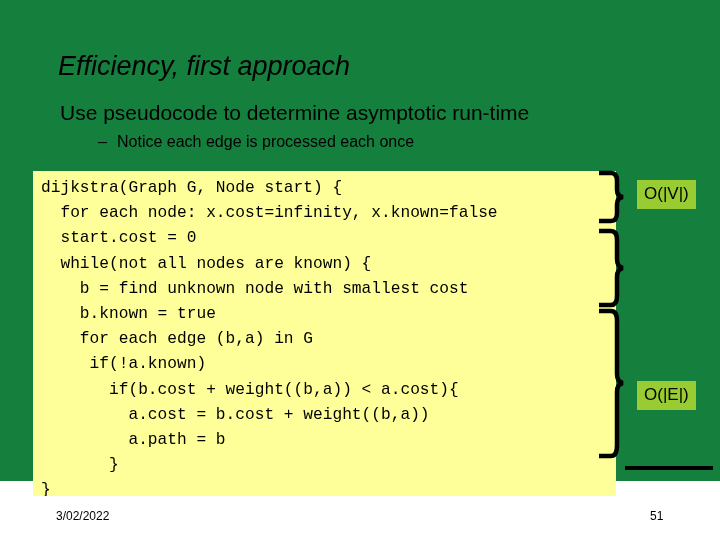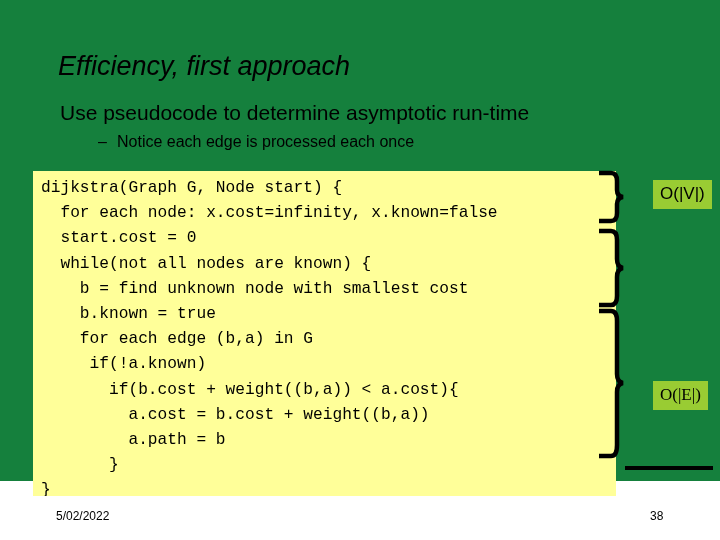--- a/index.html
+++ b/index.html
@@ -103,31 +103,30 @@
   .cx-label {
     position: absolute;
     background: #99cc33;
     color: #000000;
     font-family: "Liberation Sans", sans-serif;
     font-size: 17px;
     line-height: 24px;
     padding: 2px 7px 3px 7px;
     white-space: nowrap;
     box-sizing: border-box;
-    margin-left: 16px;
   }
   .cx-label sup {
     font-size: 11px;
     vertical-align: super;
     line-height: 0;
   }
 
   #cx-v      { left: 637px; top: 180px; }
   #cx-v2     { left: 637px; top: 283px; }
-  #cx-e      { left: 637px; top: 381px; font-family: Liberation Serif, serif; }
+  #cx-e      { left: 637px; top: 381px; }
   #cx-total  { left: 600px; top: 474px; font-size: 17px; }
 
   
   #total-divider {
     position: absolute;
     left: 625px;
     top: 466px;
     width: 88px;
     height: 4px;
     background: #000000;
@@ -202,16 +201,16 @@
   </div>
 
   <div class="cx-label" id="cx-v">O(|V|)</div>
 
 
   <div class="cx-label" id="cx-e">O(|E|)</div>
 
   <div id="total-divider"></div>
 
 
-  <div id="footer-date">5/02/2022</div>
-  <div id="footer-page">38</div>
+  <div id="footer-date">3/02/2022</div>
+  <div id="footer-page">51</div>
 
 </div>
 
 </body></html>

